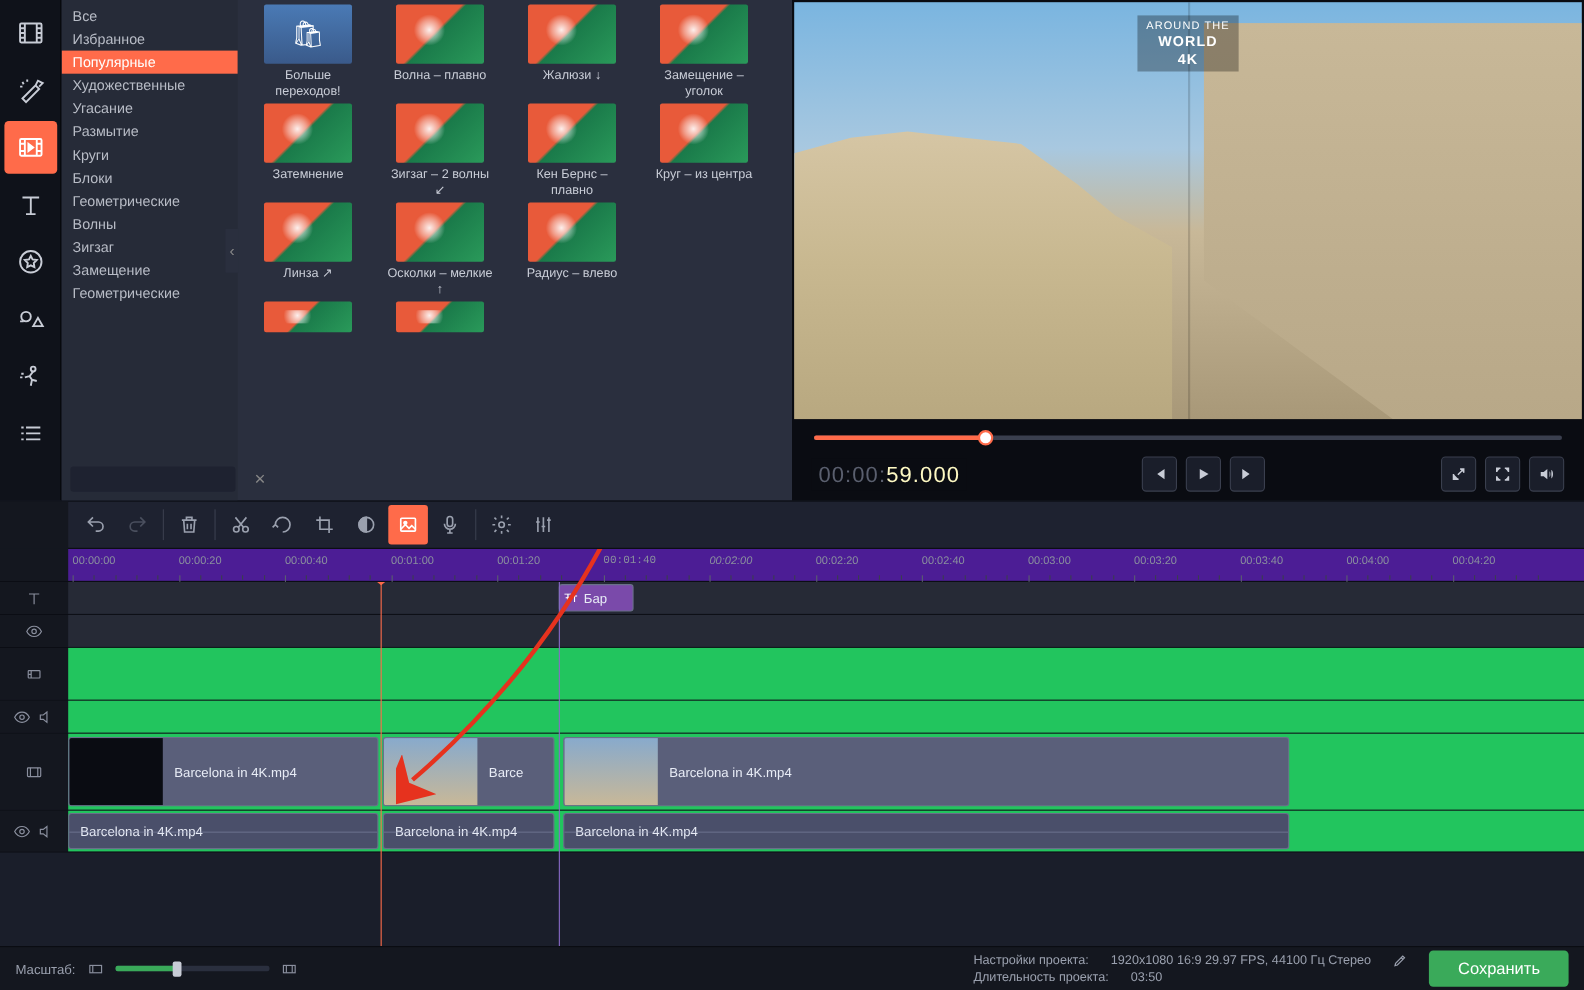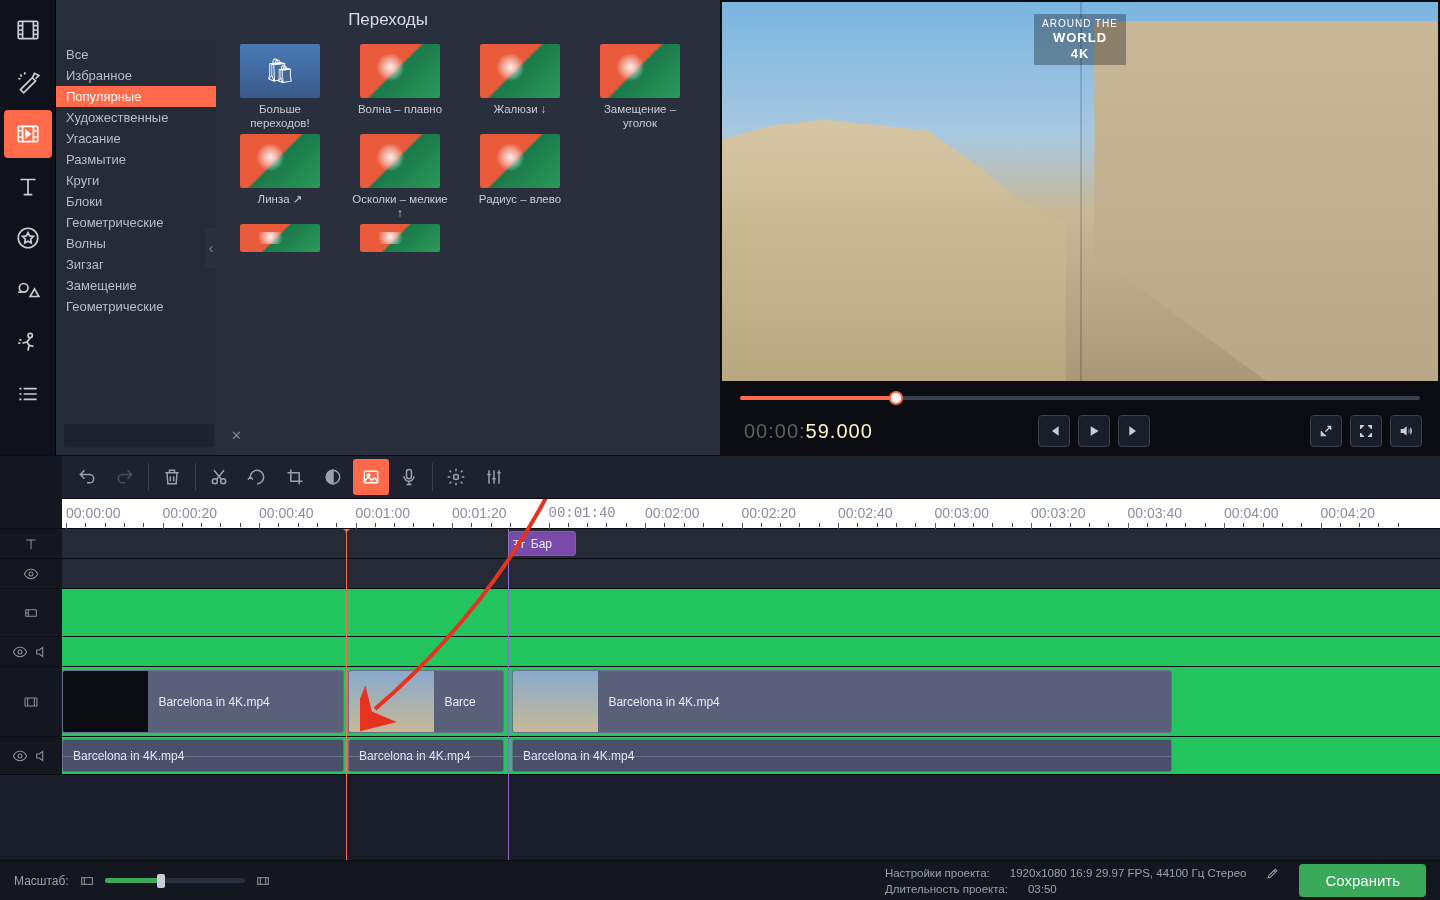--- a/index.html
+++ b/index.html
@@ -52,21 +52,21 @@
 .toolbar-wrap{display:flex;background:#1e2230;border-top:1px solid #0a0c12;border-bottom:1px solid #0a0c12;height:44px}
 .tbtn{width:36px;height:36px;display:flex;align-items:center;justify-content:center;cursor:pointer;border-radius:3px;margin:0 1px}
 .tbtn.active{background:#ff6b4a}
 .tbtn svg{width:20px;height:20px;fill:none;stroke:#9aa0ae;stroke-width:1.8}
 .tbtn.active svg{stroke:#fff}
 .tbtn.disabled svg{stroke:#4a4f5e}
 .tsep{width:1px;height:28px;background:#3a3f4e;margin:0 4px}
 .timeline-area{flex:1;background:#1a1e2a;display:flex;flex-direction:column;overflow:hidden;position:relative}
 .ruler-row{display:flex;height:30px;border-bottom:1px solid #0a0c12}
 .track-head-spacer{width:62px;background:#14171f}
-.ruler{flex:1;position:relative;background:#ffffff;font-size:14px;color:#8a8f9e}
+.ruler{flex:1;position:relative;background:#4c1d95;font-size:10px;color:#8a8f9e}
 .ruler-tick{position:absolute;top:6px;white-space:nowrap}
 .ruler-tick::before{content:"";position:absolute;left:0;top:18px;width:1px;height:6px;background:#5a5f6e}
 .ruler-sub{position:absolute;top:24px;width:1px;height:4px;background:#3a3f4e}
 .tracks{flex:1;overflow:hidden;position:relative}
 .track{display:flex;border-bottom:1px solid #0a0c12}
 .track-head{width:62px;background:#14171f;display:flex;align-items:center;justify-content:center;gap:6px;flex-shrink:0}
 .track-head svg{width:16px;height:16px;fill:none;stroke:#8a8f9e;stroke-width:1.6}
 .track-body{flex:1;position:relative;background:#22c55e}
 .track.title{height:30px}
 .track.title .track-body{background:#262a36}
@@ -145,21 +145,20 @@
           </svg>
         </div>
       <div class="tool-btn">
           <svg viewBox="0 0 24 24">
             <path d="M4 7h2M8 7h12M4 12h2M8 12h12M4 17h2M8 17h12"></path>
           </svg>
         </div>
     </div>
 
     <div class="browser">
-      <div class="browser-title">Переходы</div>
       <div class="browser-body">
         <div class="cat-list">
           <div class="cat-item">Все</div>
           <div class="cat-item">Избранное</div>
           <div class="cat-item active">Популярные</div>
           <div class="cat-item">Художественные</div>
           <div class="cat-item">Угасание</div>
           <div class="cat-item">Размытие</div>
           <div class="cat-item">Круги</div>
           <div class="cat-item">Блоки</div>
@@ -188,20 +187,38 @@
                 <div class="trans-thumb"></div>
                 <div class="trans-label">Волна – плавно</div>
               </div>
             <div class="trans-item">
                 <div class="trans-thumb"></div>
                 <div class="trans-label">Жалюзи ↓</div>
               </div>
             <div class="trans-item">
                 <div class="trans-thumb"></div>
                 <div class="trans-label">Замещение – уголок</div>
+              </div>
+          </div>
+          <div class="trans-row">
+            <div class="trans-item">
+                <div class="trans-thumb"></div>
+                <div class="trans-label">Затемнение</div>
+              </div>
+            <div class="trans-item">
+                <div class="trans-thumb"></div>
+                <div class="trans-label">Зигзаг – 2 волны ↙</div>
+              </div>
+            <div class="trans-item">
+                <div class="trans-thumb"></div>
+                <div class="trans-label">Кен Бернс – плавно</div>
+              </div>
+            <div class="trans-item">
+                <div class="trans-thumb"></div>
+                <div class="trans-label">Круг – из центра</div>
               </div>
           </div>
           <div class="trans-row">
             <div class="trans-item">
                 <div class="trans-thumb"></div>
                 <div class="trans-label">Линза ↗</div>
               </div>
             <div class="trans-item">
                 <div class="trans-thumb"></div>
                 <div class="trans-label">Осколки – мелкие ↑</div>
@@ -376,21 +393,21 @@
           <div class="ruler-tick" style="left: 390px;">00:01:20</div>
           <div class="ruler-sub" style="left: 409.3px;"></div>
           <div class="ruler-sub" style="left: 428.6px;"></div>
           <div class="ruler-sub" style="left: 447.9px;"></div>
           <div class="ruler-sub" style="left: 467.2px;"></div>
           <div class="ruler-tick" style="left: 486.5px; font-family: Liberation Mono, monospace;">00:01:40</div>
           <div class="ruler-sub" style="left: 505.8px;"></div>
           <div class="ruler-sub" style="left: 525.1px;"></div>
           <div class="ruler-sub" style="left: 544.4px;"></div>
           <div class="ruler-sub" style="left: 563.7px;"></div>
-          <div class="ruler-tick" style="left: 583px;">00:02:00</div>
+          <div class="ruler-tick" style="left: 583px; font-style: italic;">00:02:00</div>
           <div class="ruler-sub" style="left: 602.3px;"></div>
           <div class="ruler-sub" style="left: 621.6px;"></div>
           <div class="ruler-sub" style="left: 640.9px;"></div>
           <div class="ruler-sub" style="left: 660.2px;"></div>
           <div class="ruler-tick" style="left: 679.5px;">00:02:20</div>
           <div class="ruler-sub" style="left: 698.8px;"></div>
           <div class="ruler-sub" style="left: 718.1px;"></div>
           <div class="ruler-sub" style="left: 737.4px;"></div>
           <div class="ruler-sub" style="left: 756.7px;"></div>
           <div class="ruler-tick" style="left: 776px;">00:02:40</div>

